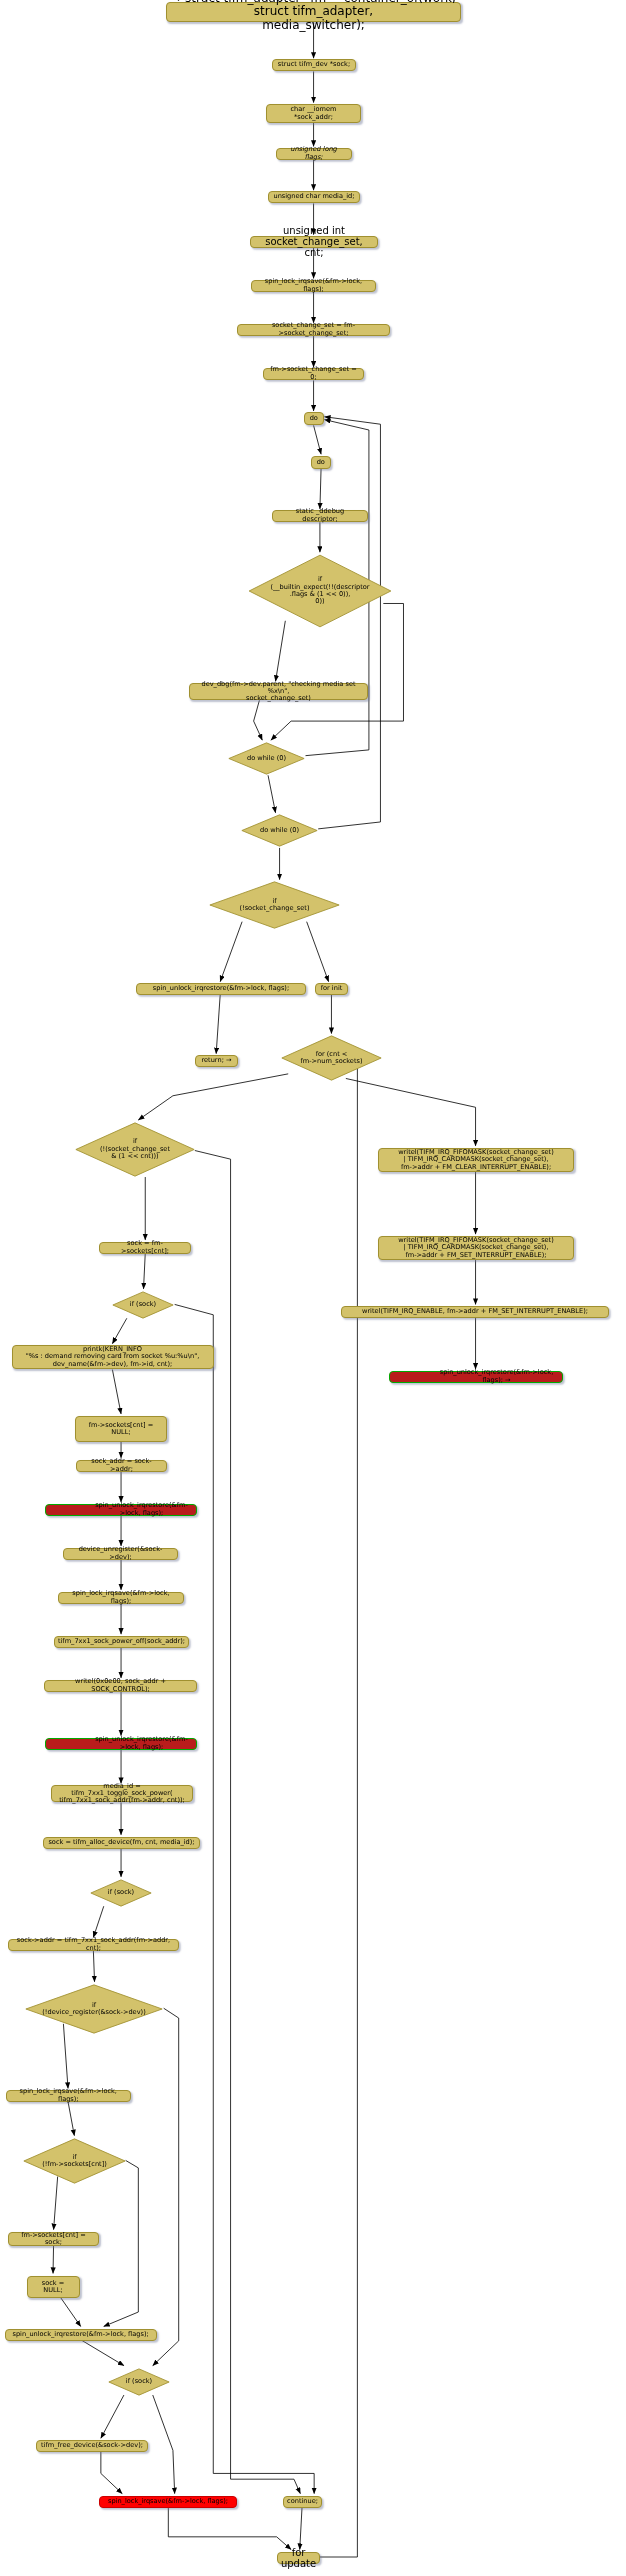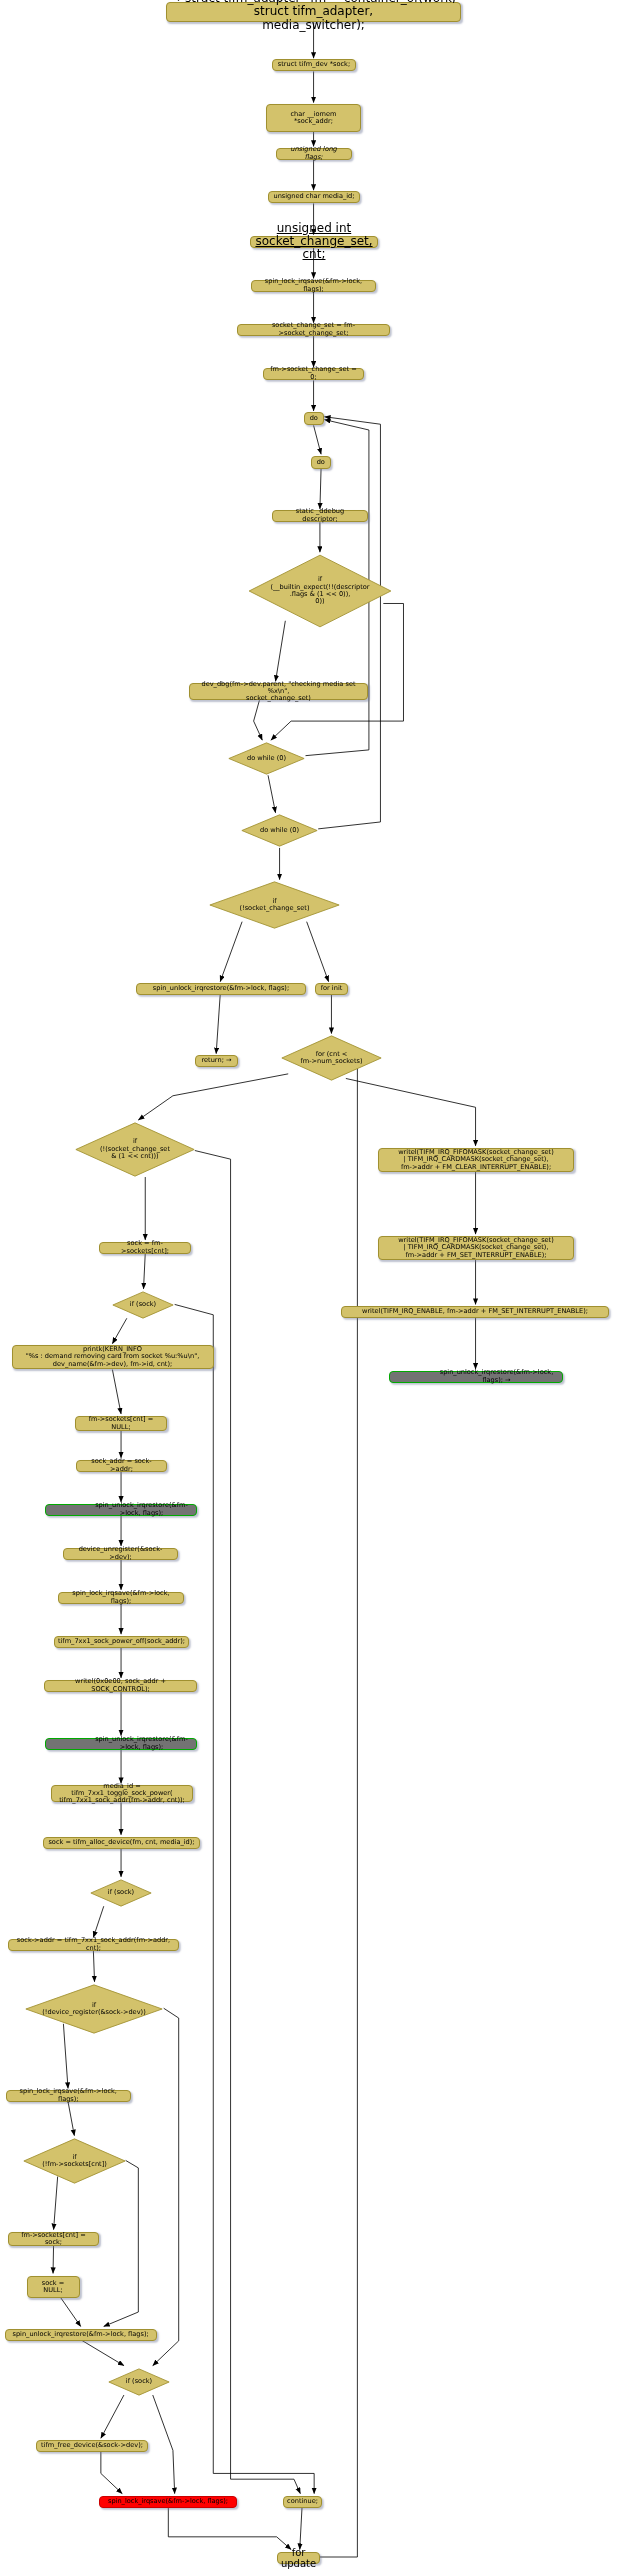--- a/index.html
+++ b/index.html
@@ -40,21 +40,21 @@
     z-index: 3;
   }
   .node.rect {
     background: #D3C26B;
     border: 0.6px solid #A09030;
     border-radius: 4px;
     box-shadow: 1.7px 1.7px 1.7px rgba(110,120,150,0.45);
     padding: 1.7px 4px;
   }
   .node.rect.green {
-    background: #737373;
+    background: #b91c1c;
     border: 0.6px solid #00AA00;
     padding-left: 45px;
   }
   .node.rect.red {
     background: #FF0000;
     border: 0.6px solid #CC0000;
   }
   .node.diamond {
     background: transparent;
     border: none;
@@ -188,27 +188,27 @@
       <path d="M530,1310 L640,1300 L640,745 L563,727"></path>
       <path d="M552,1437 L660,1425 L660,735 L563,722"></path>
     </g>
   </svg>
 
   <div class="node rect" style="left:166px; top:2.3px; width:295px; height:19.6px; font-size:12px;">→ struct tifm_adapter *fm = container_of(work, struct tifm_adapter,
 media_switcher);</div>
 
   <div class="node rect" style="left:272px; top:59px; width:84px; height:11.5px; font-size:6.6px;">struct tifm_dev *sock;</div>
 
-  <div class="node rect" style="left:266px; top:104px; width:95px; height:28px; font-size:6.6px;">char __iomem *sock_addr;</div>
+  <div class="node rect" style="left:266px; top:104px; width:95px; height:19px; font-size:6.6px;">char __iomem *sock_addr;</div>
 
   <div class="node rect" style="left:276px; top:148px; width:76px; height:11.5px; font-size:6.6px;font-style:italic;">unsigned long flags;</div>
 
   <div class="node rect" style="left:268px; top:191px; width:92px; height:11.5px; font-size:6.6px;">unsigned char media_id;</div>
 
-  <div class="node rect" style="left:250px; top:236px; width:128px; height:11.5px; font-size:12px;text-decoration:underline;">unsigned int socket_change_set, cnt;</div>
+  <div class="node rect" style="left:250px; top:236px; width:128px; height:11.5px; font-size:10px;">unsigned int socket_change_set, cnt;</div>
 
   <div class="node rect" style="left:251px; top:280px; width:125px; height:11.5px; font-size:6.6px;">spin_lock_irqsave(&amp;fm-&gt;lock, flags);</div>
 
   <div class="node rect" style="left:237px; top:324px; width:153px; height:11.5px; font-size:6.6px;">socket_change_set = fm-&gt;socket_change_set;</div>
 
   <div class="node rect" style="left:263px; top:368px; width:101px; height:11.5px; font-size:6.6px;">fm-&gt;socket_change_set = 0;</div>
 
   <div class="node rect" style="left:304px; top:412px; width:19.6px; height:12.7px; font-size:6.6px;">do</div>
 
   <div class="node rect" style="left:311px; top:456px; width:19.6px; height:12.7px; font-size:6.6px;">do</div>
@@ -291,21 +291,21 @@
     <svg class="dia-shape" viewBox="0 0 108 48" preserveAspectRatio="none">
       <polygon points="54,1.5 106.5,24 54,46.5 1.5,24" fill="#D3C26B" stroke="#A09030" stroke-width="1.5"></polygon>
     </svg>
     <span class="dia-label lbl">if (sock)</span>
   </div>
 
   <div class="node rect" style="left:11.5px; top:1345px; width:202px; height:24px; font-size:6.6px;">printk(KERN_INFO
 "%s : demand removing card from socket %u:%u\n",
 dev_name(&amp;fm-&gt;dev), fm-&gt;id, cnt);</div>
 
-  <div class="node rect" style="left:75px; top:1416px; width:92px; height:15px; font-size:6.6px;">fm-&gt;sockets[cnt] = NULL;</div>
+  <div class="node rect" style="left:75px; top:1416px; width:92px; height:26px; font-size:6.6px;">fm-&gt;sockets[cnt] = NULL;</div>
 
   <div class="node rect" style="left:76px; top:1460px; width:91px; height:11.5px; font-size:6.6px;">sock_addr = sock-&gt;addr;</div>
 
   <div class="node rect green" style="left:45px; top:1504px; width:152px; height:11.5px; font-size:6.6px;">spin_unlock_irqrestore(&amp;fm-&gt;lock, flags);</div>
 
   <div class="node rect" style="left:63px; top:1548px; width:115px; height:11.5px; font-size:6.6px;">device_unregister(&amp;sock-&gt;dev);</div>
 
   <div class="node rect" style="left:58px; top:1592px; width:126px; height:11.5px; font-size:6.6px;">spin_lock_irqsave(&amp;fm-&gt;lock, flags);</div>
 
   <div class="node rect" style="left:54px; top:1636px; width:135px; height:11.5px; font-size:6.6px;">tifm_7xx1_sock_power_off(sock_addr);</div>

